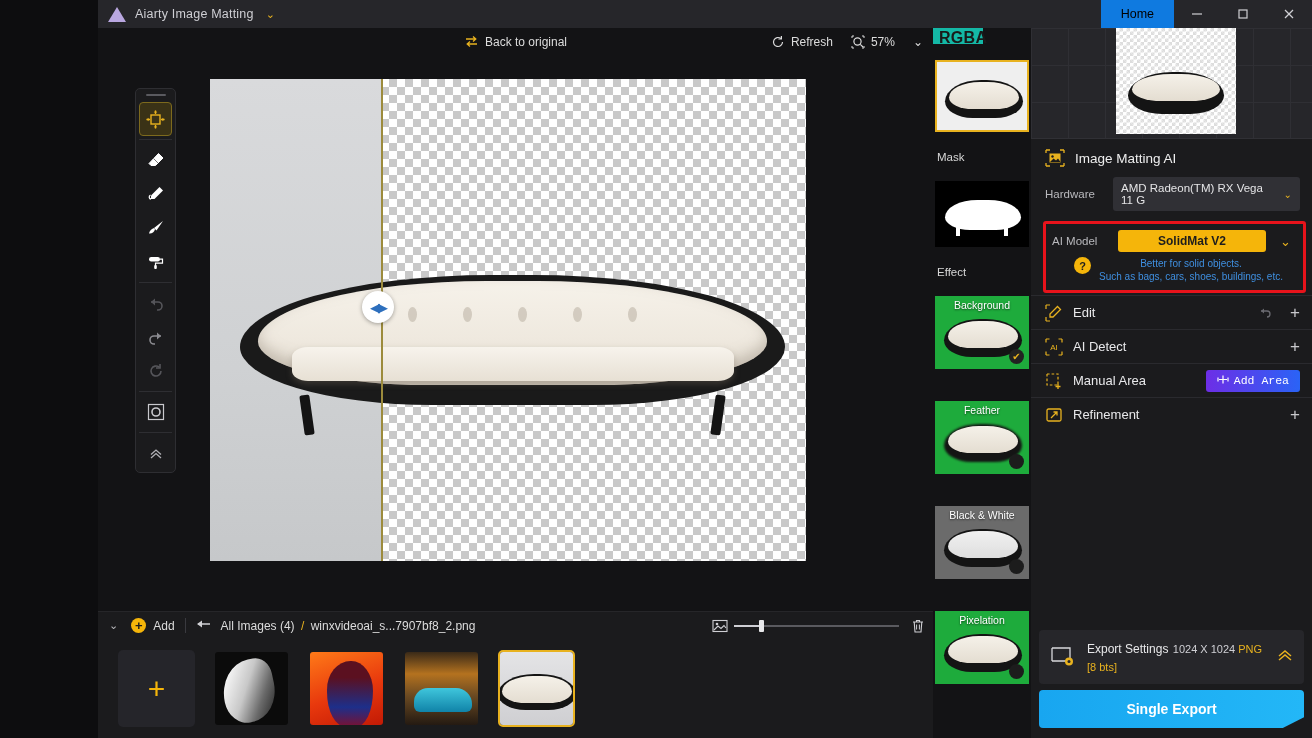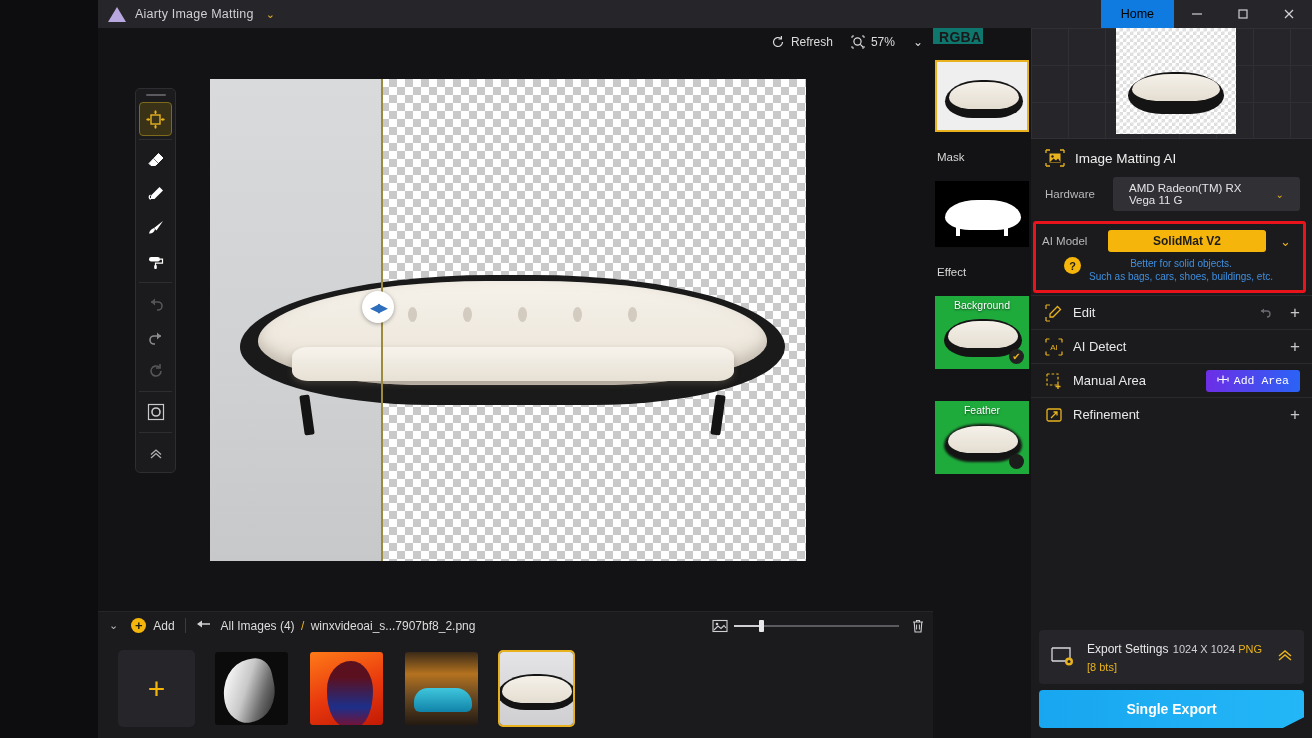--- a/index.html
+++ b/index.html
@@ -108,21 +108,21 @@
     width: 33px; height: 34px; display: flex; align-items: center; justify-content: center;
     color: #e2e2e2; cursor: pointer; border-radius: 4px; font-size: 16px;
   }
   .tool.active { background: #3a3216; border: 1px solid #7d6a1d; }
   .tool.dim { color: #4e4e53; }
   .rail-sep { width: 33px; height: 1px; background: #2e2e32; margin: 3px 0; }
 
   
   .fx-strip { width: 98px; background: #131315; display: flex; flex-direction: column; flex: 0 0 98px; }
   .fx-tab {
-    height: 16px; background: #0f766e; color: #1a1a1a; font-size: 14px; font-weight: bold;
+    height: 16px; background: #14b8a6; color: #1a1a1a; font-size: 16px; font-weight: bold;
     display: inline-block; padding: 1px 6px; width: 50px; letter-spacing: .3px;
   }
   .fx-head { font-size: 11.5px; color: #d6d6d6; padding: 3px 0 2px 4px; background: #131315; }
   .fx-thumb {
     height: 73px; position: relative; margin: 16px 2px; border: 1px solid transparent; overflow: hidden;
     cursor: pointer;
   }
   .fx-thumb.sel { border: 2px solid #e8b21f; }
   .fx-cap {
     position: absolute; top: 2px; left: 0; right: 0; text-align: center;
@@ -155,26 +155,26 @@
   }
   .panel-divider { height: 1px; background: #303035; }
 
   .sec-title { display: flex; align-items: center; gap: 10px; padding: 10px 12px 6px 14px; }
   .sec-title .t { font-size: 13.5px; color: #eee; }
 
   .row-line { display: flex; align-items: center; padding: 4px 12px 4px 14px; gap: 10px; }
   .lbl { font-size: 11.5px; color: #b9b9bd; min-width: 58px; }
   .hw-select {
     flex: 1; background: #303035; border-radius: 3px; font-size: 11.5px; color: #e4e4e6;
-    padding: 5px 16px; display: flex; align-items: center; justify-content: center; gap: 8px; cursor: pointer;
+    padding: 5px 8px; display: flex; align-items: center; justify-content: center; gap: 8px; cursor: pointer;
   }
   .hw-select .cv { color: #e8b21f; font-size: 10px; }
 
   .model-box {
-    margin: 6px 6px 2px 2px; border: 3px solid #e8131b; border-radius: 3px; padding: 6px 6px 7px;
+    margin: 6px 6px 2px 12px; border: 3px solid #e8131b; border-radius: 3px; padding: 6px 6px 7px;
   }
   .model-row { display: flex; align-items: center; gap: 8px; }
   .model-pill {
     flex: 1; background: #f5b50a; color: #1d1d1d; font-size: 12px; font-weight: bold;
     text-align: center; padding: 4px 0; border-radius: 3px; cursor: pointer;
   }
   .model-chev { color: #e8b21f; font-size: 13px; padding: 0 6px; cursor: pointer; }
   .hint-row { display: flex; align-items: flex-start; gap: 8px; margin-top: 5px; padding-left: 22px; }
   .q-mark {
     width: 17px; height: 17px; border-radius: 50%; background: #f5b50a; color: #1d1d1d;
@@ -285,20 +285,31 @@
             <line x1="10" y1="2" x2="2" y2="10" stroke="#cfcfd4" stroke-width="1.2"></line>
           </svg>
       </div>
     </div>
 
     <div class="body-row">
 
       <div class="editor-col">
 
         <div class="canvas-toolbar">
+          <div class="ct-center">
+            <div class="ct-item">
+              <span class="ico">
+                <svg width="15" height="13" viewBox="0 0 15 13">
+                    <path d="M2 4h9M9 1.5 11.8 4 9 6.5" fill="none" stroke="#e8b21f" stroke-width="1.3"></path>
+                    <path d="M13 9H4M6 6.5 3.2 9 6 11.5" fill="none" stroke="#e8b21f" stroke-width="1.3"></path>
+                  </svg>
+              </span>
+              <span>Back to original</span>
+            </div>
+          </div>
           <div class="ct-right">
             <div class="ct-item">
               <span class="ico">
                 <svg width="14" height="14" viewBox="0 0 14 14">
                     <path d="M11.5 7a4.5 4.5 0 1 1-1.6-3.45" fill="none" stroke="#dcdcdc" stroke-width="1.2"></path>
                     <path d="M10.4 1v3h-3" fill="none" stroke="#dcdcdc" stroke-width="1.2"></path>
                   </svg>
               </span>
               <span>Refresh</span>
             </div>
@@ -506,20 +517,36 @@
           <span class="dot-check on">✔</span>
         </div>
         <div class="fx-thumb" style="background:#1eab3c">
           <span class="fx-cap">Feather</span>
           <span class="mini-sofa">
               <span class="mini-body" style="filter:blur(1px)"></span>
               <span class="mini-cush"></span>
             </span>
           <span class="dot-check"></span>
         </div>
+        <div class="fx-thumb" style="background:#6b6b6b">
+          <span class="fx-cap">Black &amp; White</span>
+          <span class="mini-sofa">
+              <span class="mini-body"></span>
+              <span class="mini-cush" style="filter:grayscale(1)"></span>
+            </span>
+          <span class="dot-check"></span>
+        </div>
+        <div class="fx-thumb" style="background:#1eab3c">
+          <span class="fx-cap">Pixelation</span>
+          <span class="mini-sofa">
+              <span class="mini-body"></span>
+              <span class="mini-cush"></span>
+            </span>
+          <span class="dot-check"></span>
+        </div>
       </div>
 
       <div class="right-panel">
         <div class="preview-area">
           <div class="preview-img">
             <span class="mini-sofa" style="left:12px;top:44px;width:96px;height:42px">
               <span class="mini-body"></span>
                 <span class="mini-cush"></span>
             </span>
           </div>

